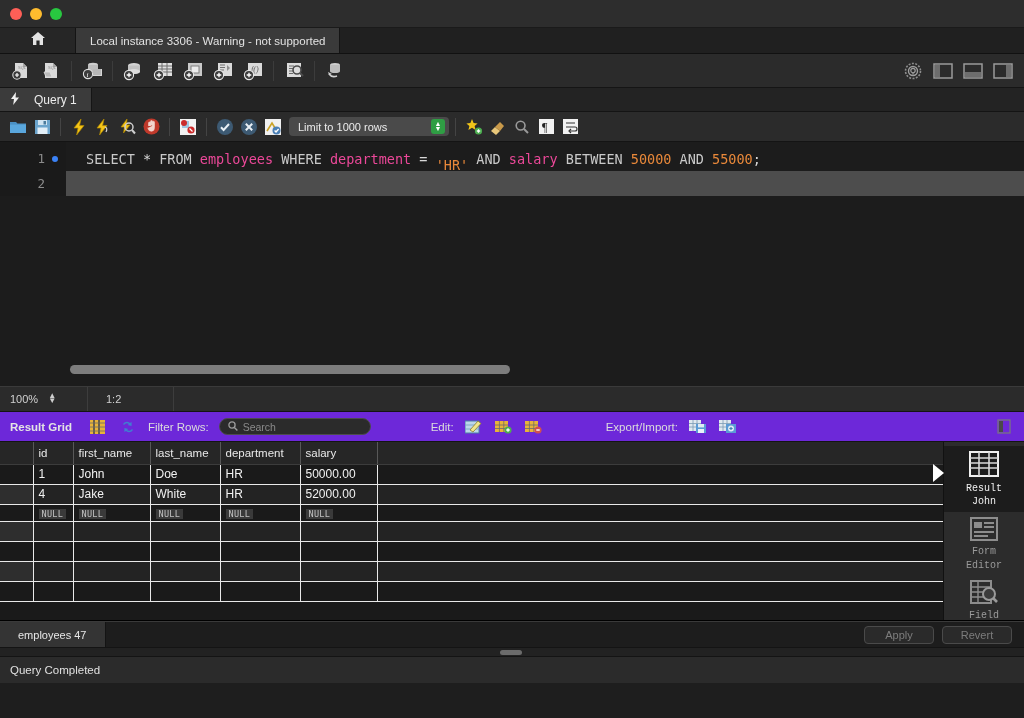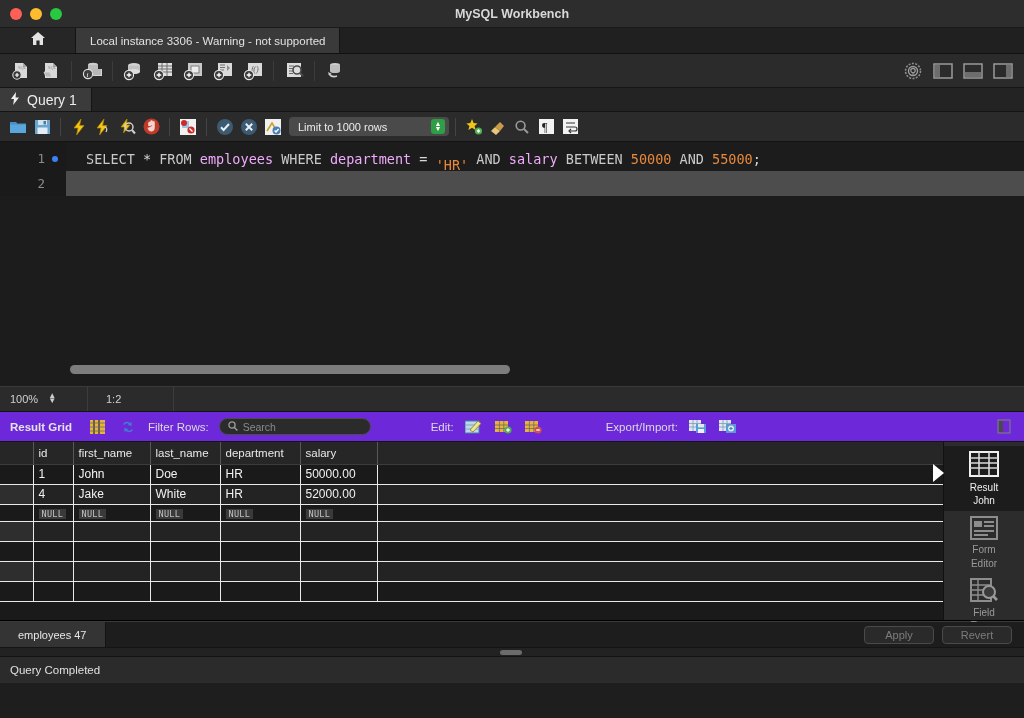--- a/index.html
+++ b/index.html
@@ -59,22 +59,22 @@
     align-items: center; justify-content: center;
   }
   .spacer { flex: 1; }
 
   
   .qtab-strip {
     height: 24px; background: #232323; display: flex; align-items: stretch;
     border-bottom: 1px solid #141414;
   }
   .qtab {
-    background: #3b3b3b; display: flex; align-items: center; gap: 7px;
-    padding: 0 14px 0 10px; font-size: 14px; color: #ededed;
+    background: #3b3b3b; display: flex; align-items: center; gap: 14px;
+    padding: 0 14px 0 10px; font-size: 12px; color: #ededed;
     border-right: 1px solid #151515;
   }
   .qtab-rest { flex: 1; background: #232323; }
 
   
   .ed-toolbar {
     height: 30px; background: #2b2b2b; display: flex; align-items: center;
     padding: 0 6px; border-bottom: 1px solid #141414;
   }
   .ed-btn {
@@ -109,21 +109,21 @@
   .gnum { min-width: 12px; text-align: right; }
   .marker { width: 6px; height: 6px; border-radius: 50%; background: #3b82f6; }
   .marker.blank { background: transparent; }
   .lines { flex: 1; padding-top: 4px; }
   .cline {
     height: 25px; display: flex; align-items: center;
     font-size: 13.5px; padding-left: 20px; white-space: pre;
   }
   .cline.sel { background: #4d4d4d; }
   .kw { color: #c9c9c9; }
-  .ident { color: #f0abfc; }
+  .ident { color: #ec4899; }
   .str { color: #e8883a; margin-top: 13px; }
   .num { color: #e8883a; }
   .punct { color: #d8d8d8; }
 
   .watermark {
     position: absolute; left: 78px; top: 356px;
     font-size: 82px; font-weight: bold; color: #8d8cab;
     opacity: 0.30; letter-spacing: -2px;
     pointer-events: none; white-space: nowrap;
   }
@@ -211,21 +211,21 @@
 
   
   .rg-side {
     width: 81px; background: #2c2c2c; border-left: 1px solid #111;
     display: flex; flex-direction: column; align-items: center;
     padding-top: 4px;
   }
   .side-item {
     width: 81px; padding: 5px 0 4px; display: flex; flex-direction: column;
     align-items: center; gap: 2px; font-size: 10px; color: #9a9a9a;
-    text-align: center; line-height: 1.15;
+    text-align: center; line-height: 1.15; font-family: Liberation Mono, monospace;
   }
   .side-item.active { background: #1c1c1c; color: #f0f0f0; }
   .side-wrap { position: relative; width: 81px; }
   .caret-holder {
     position: absolute; left: -11px; top: 18px; width: 0; height: 0;
     border-left: 11px solid #ffffff;
     border-top: 9px solid transparent; border-bottom: 9px solid transparent;
   }
   .side-chevron { margin-top: 2px; }
 
@@ -267,21 +267,20 @@
 <body>
 
 <div id="app">
 
   <div class="titlebar">
     <div class="lights">
       <div class="light l-red"></div>
       <div class="light l-yellow"></div>
       <div class="light l-green"></div>
     </div>
-    <div class="win-title">MySQL Workbench</div>
   </div>
 
   <div class="conn-strip">
     <div class="home-tab">
       <span>
         <svg width="16" height="15" viewBox="0 0 16 15">
           <path d="M8 1 L15 7 L13 7 L13 14 L9.6 14 L9.6 9.6 L6.4 9.6 L6.4 14 L3 14 L3 7 L1 7 Z" fill="#e3e3e3"></path>
         </svg>
       </span>
     </div>

